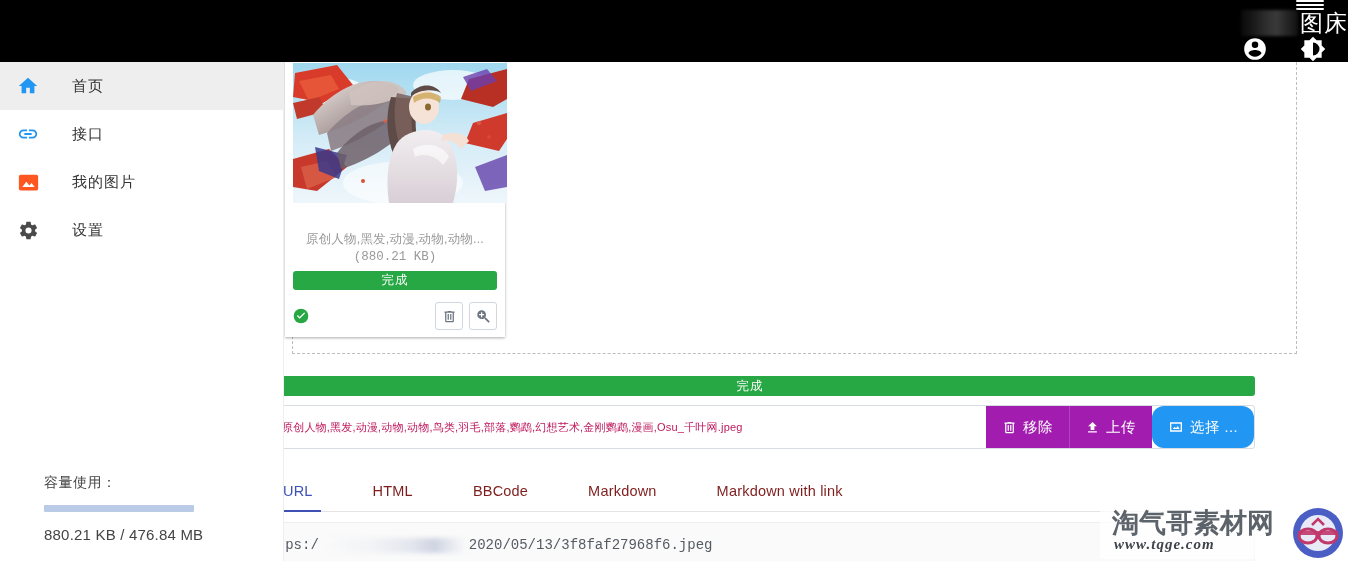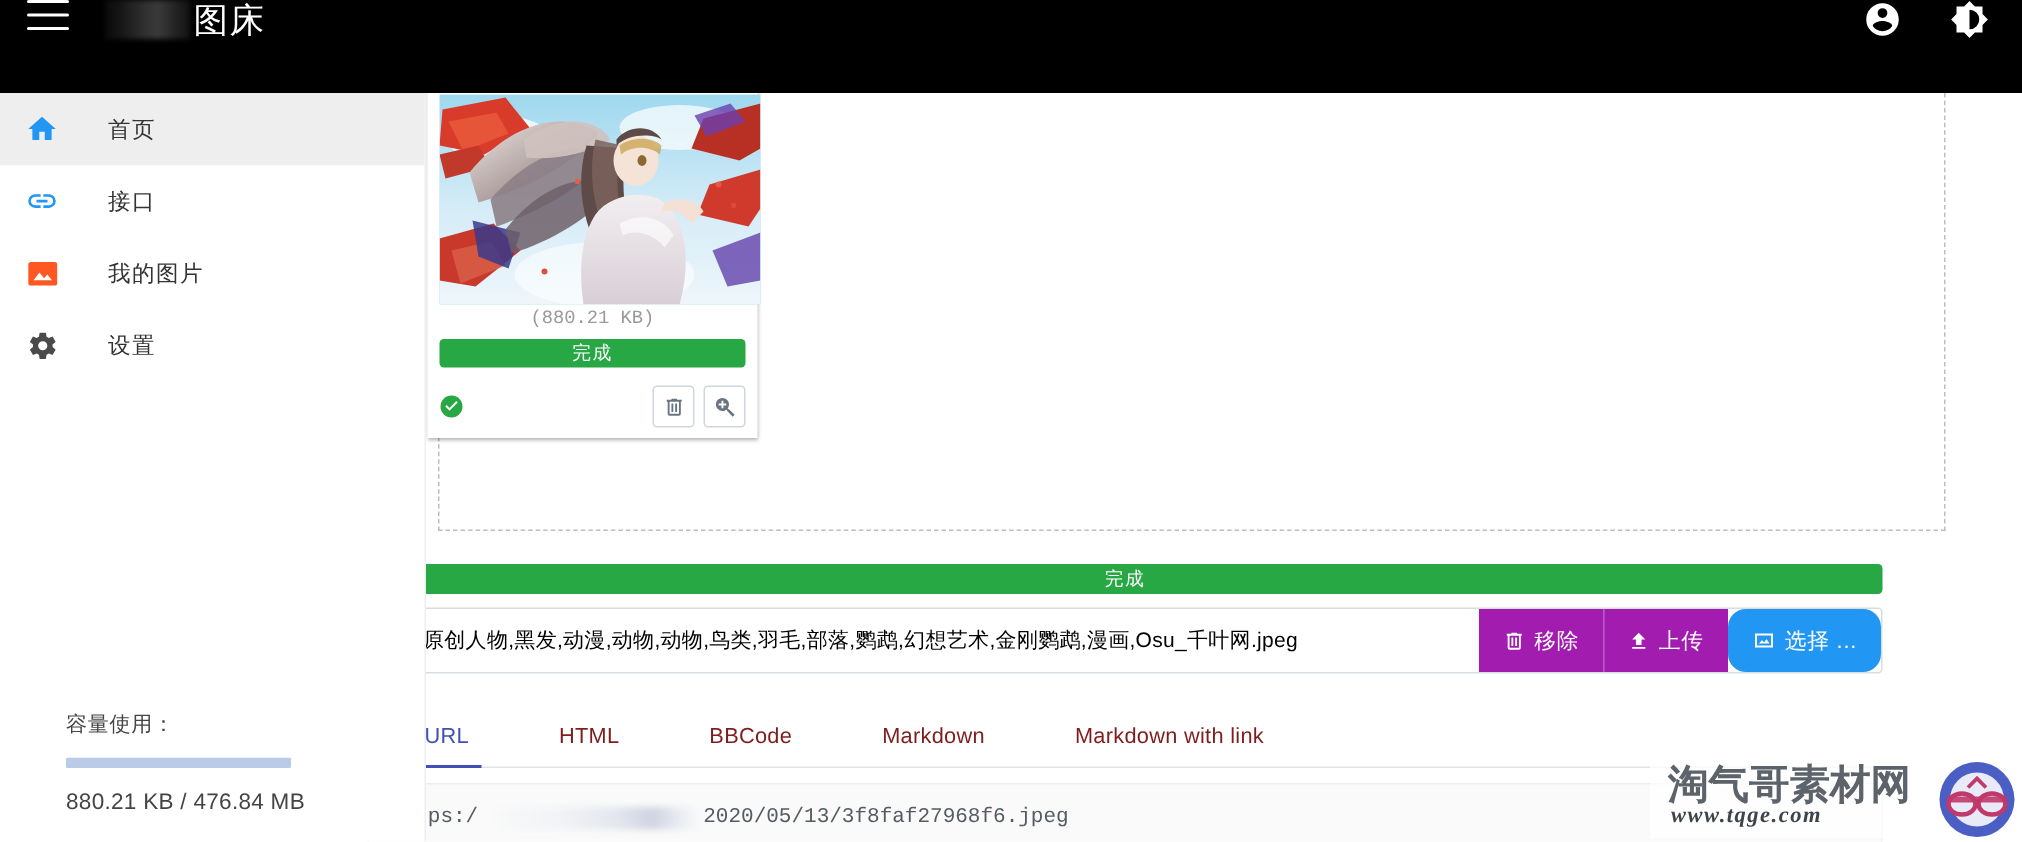--- a/index.html
+++ b/index.html
@@ -8,22 +8,23 @@
     overflow: hidden;
     background: #ffffff;
     font-family: "Liberation Sans", "DejaVu Sans", sans-serif;
   }
 
   
   .appbar {
     position: absolute; top: 0; left: 0;
     width: 1348px; height: 62px;
     background: #000000;
-    display: flex; align-items: flex-start;
+    display: flex; align-items: flex-end;
     z-index: 40;
+    flex-direction: column;
   }
   .hamburger {
     width: 28px; height: 20px;
     margin-left: 18px; margin-right: 24px;
     display: flex; flex-direction: column; justify-content: space-between;
     cursor: pointer;
   }
   .hamburger i { display:block; height: 2px; background: #fff; border-radius: 1px; }
   .brand-wrap { display: flex; align-items: center; }
   .brand-redacted {
@@ -141,21 +142,21 @@
   .upload-row {
     margin-top: 9px; height: 44px; display: flex;
     border: 1px solid #d8dde3; border-radius: 3px; overflow: hidden;
     background: #fff;
   }
   .upload-file {
     flex: 1; display: flex; align-items: center; gap: 9px;
     padding-left: 11px; min-width: 0;
   }
   .upload-file-name {
-    font-size: 14px; color: #000000; white-space: nowrap;
+    font-size: 11px; color: #be185d; white-space: nowrap;
     overflow: hidden; text-overflow: ellipsis; letter-spacing: .2px;
   }
   .btn {
     display: flex; align-items: center; gap: 6px;
     padding: 0 16px; font-size: 14.5px; color: #ffffff;
     cursor: pointer; letter-spacing: .5px; white-space: nowrap;
   }
   .btn-grey { background: #a21caf; }
   .btn-grey + .btn-grey { box-shadow: inset 1px 0 0 rgba(255,255,255,.18); }
   .btn-blue { background: #2196f3; border-radius: 12px; }
@@ -348,20 +349,21 @@
           <path d="M120,86 C134,78 150,82 156,94 L150,102 C142,92 130,90 122,94 Z" fill="#ffffff" opacity=".6"></path>
 
           <path d="M150,72 C160,68 172,70 176,78 L168,86 C162,78 154,76 148,78 Z" fill="#f4e0d4"></path>
 
           <circle cx="186" cy="60" r="2" fill="#e05a4a"></circle>
           <circle cx="196" cy="74" r="1.8" fill="#d94a3a"></circle>
           <circle cx="92" cy="58" r="1.8" fill="#e0604a"></circle>
           <circle cx="70" cy="118" r="2" fill="#d9503c"></circle>
         </svg>
       </div>
+      <div class="file-name">原创人物,黑发,动漫,动物,动物...</div>
       <div class="file-size">(880.21 KB)</div>
       <div class="progress-green">
         <span>完成</span>
       </div>
       <div class="card-actions">
         <svg class="check-circle" viewBox="0 0 24 24">
           <circle cx="12" cy="12" r="11" fill="#28a745"></circle>
           <path fill="#ffffff" d="M10,16.2L5.8,12L7.2,10.6L10,13.4L16.8,6.6L18.2,8L10,16.2Z"></path>
         </svg>
         <div class="spacer"></div>

